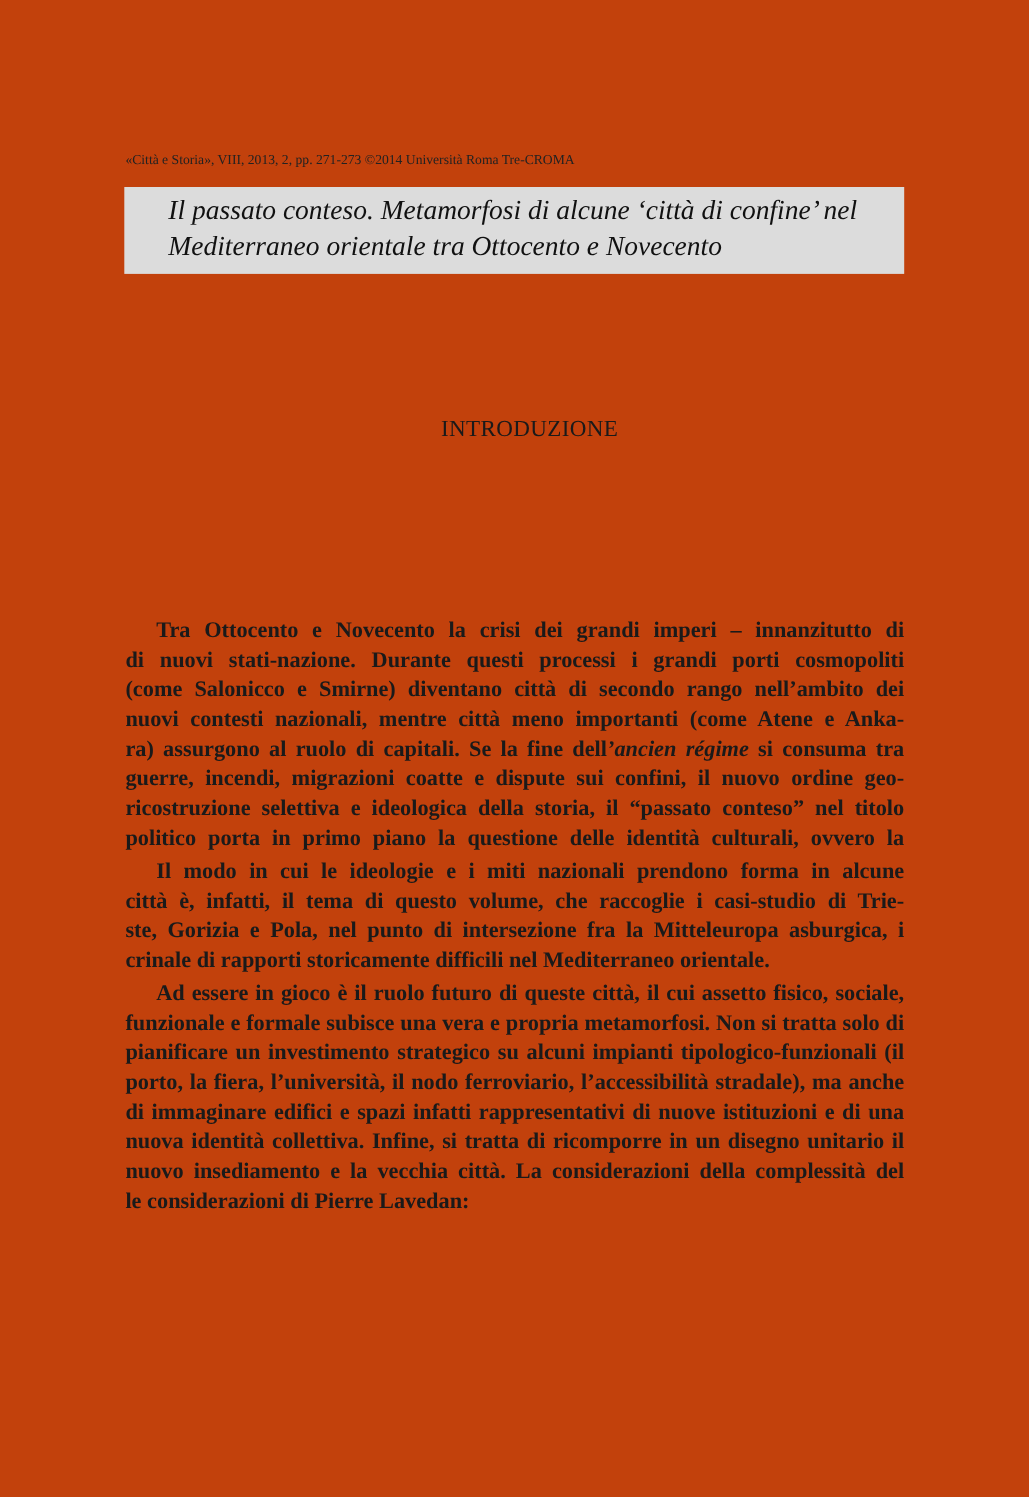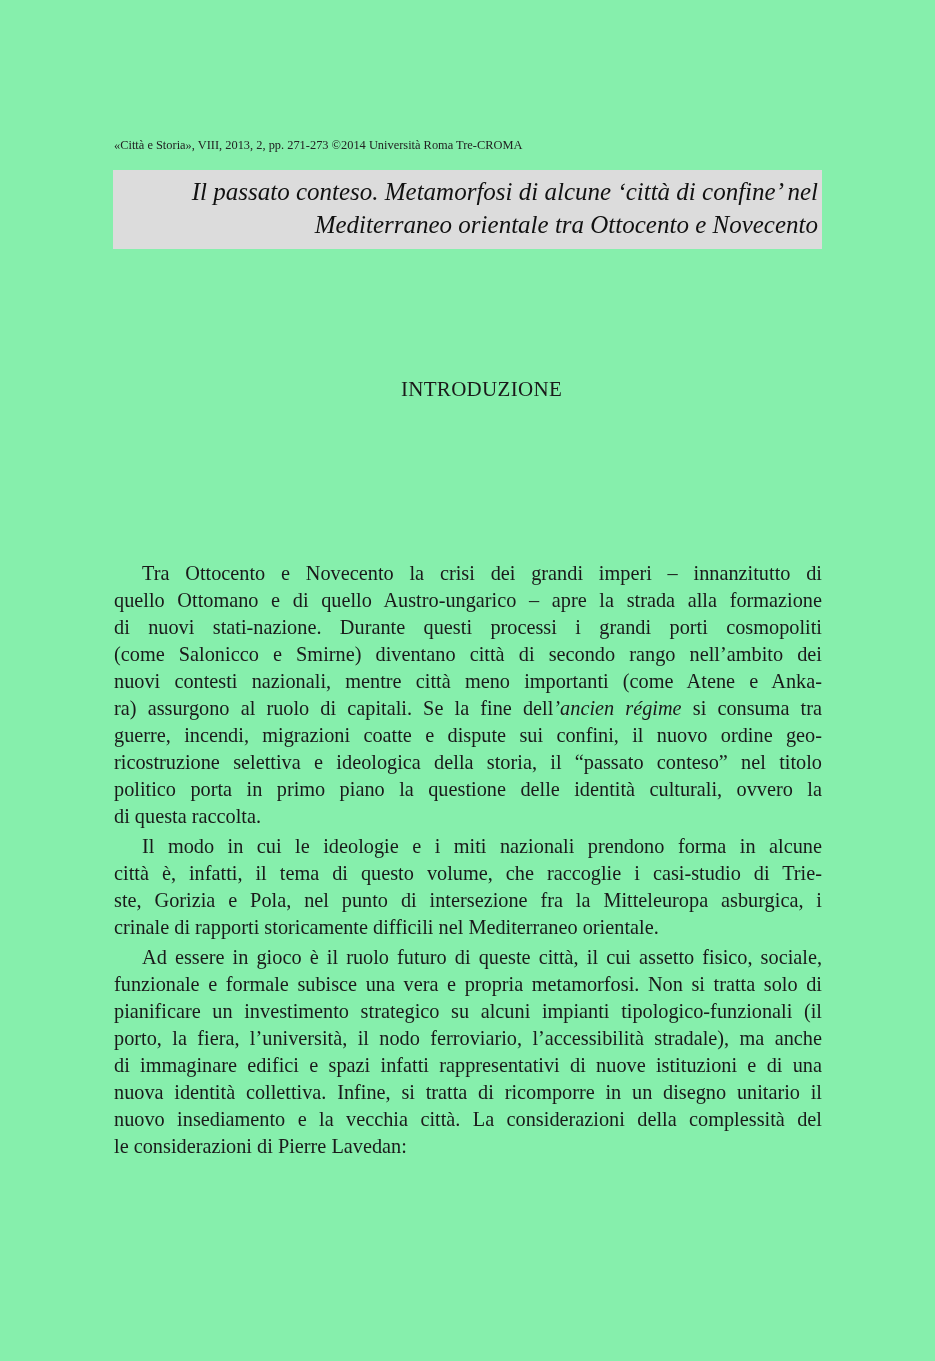--- a/index.html
+++ b/index.html
@@ -1,42 +1,42 @@
 <!DOCTYPE html>
 <html><head>
   <meta charset="utf-8">
   <style>
     html, body { margin: 0; padding: 0; background: #ffffff; }
     body { width: 935px; height: 1361px; position: relative; overflow: hidden; color: #1a1a1a; }
-    .page { position: absolute; left: 0; top: 0; width: 935px; height: 1361px; background: #86efac; }
+    .page { position: absolute; left: 0; top: 0; width: 935px; height: 1361px; background: #c2410c; }
     .running-head {
       position: absolute; left: 114px; top: 138px;
       font-family: "Liberation Serif", serif; font-size: 12.4px; color: #222;
       white-space: nowrap;
     }
     .title-box {
       position: absolute; left: 113px; top: 170px; width: 709px; height: 79px;
       background: #dcdcdc;
-      text-align: right;
     }
     .title {
       position: absolute; left: 40px; top: 5px; width: 665px;
       font-family: "Liberation Serif", serif; font-style: italic;
       font-size: 25px; line-height: 33px; color: #111;
       margin: 0; font-weight: normal;
     }
     .section-heading {
       position: absolute; left: 0; width: 935px; top: 363px; text-align: center;
       font-family: "Liberation Serif", serif; font-size: 21px; color: #1a1a1a;
       letter-spacing: 0.3px; margin: 14px; font-weight: normal;
     }
     .body {
       position: absolute; left: 114px; top: 560px; width: 708px;
       font-family: "Liberation Serif", serif; font-size: 20.3px; line-height: 27px;
       color: #1a1a1a;
+      font-weight: bold;
     }
     .line { display: block; white-space: nowrap; text-align-last: justify; text-align: justify; height: 27px; }
     .line.last { text-align-last: left; }
     .indent { padding-left: 28px; }
     .gap { height: 3px; }
     em { font-style: italic; }
   </style>
 </head>
 <body>
 
@@ -50,29 +50,27 @@
       <span style="display:block">Mediterraneo orientale tra Ottocento e Novecento</span>
     </h1>
   </div>
 
   <h2 class="section-heading">INTRODUZIONE</h2>
 
   <div class="body">
 
     <div>
       <span class="line indent">Tra Ottocento e Novecento la crisi dei grandi imperi – innanzitutto di</span>
-      <span class="line">quello Ottomano e di quello Austro-ungarico – apre la strada alla formazione</span>
       <span class="line">di nuovi stati-nazione. Durante questi processi i grandi porti cosmopoliti</span>
       <span class="line">(come Salonicco e Smirne) diventano città di secondo rango nell’ambito dei</span>
       <span class="line">nuovi contesti nazionali, mentre città meno importanti (come Atene e Anka-</span>
       <span class="line"><span>ra) assurgono al ruolo di capitali. Se la fine dell</span><em>’ancien régime</em><span> si consuma tra</span></span>
       <span class="line">guerre, incendi, migrazioni coatte e dispute sui confini, il nuovo ordine geo-</span>
       <span class="line">ricostruzione selettiva e ideologica della storia, il “passato conteso” nel titolo</span>
       <span class="line">politico porta in primo piano la questione delle identità culturali, ovvero la</span>
-      <span class="line last">di questa raccolta.</span>
     </div>
     <div class="gap"></div>
 
     <div>
       <span class="line indent">Il modo in cui le ideologie e i miti nazionali prendono forma in alcune</span>
       <span class="line">città è, infatti, il tema di questo volume, che raccoglie i casi-studio di Trie-</span>
       <span class="line">ste, Gorizia e Pola, nel punto di intersezione fra la Mitteleuropa asburgica, i</span>
       <span class="line last">crinale di rapporti storicamente difficili nel Mediterraneo orientale.</span>
     </div>
     <div class="gap"></div>

